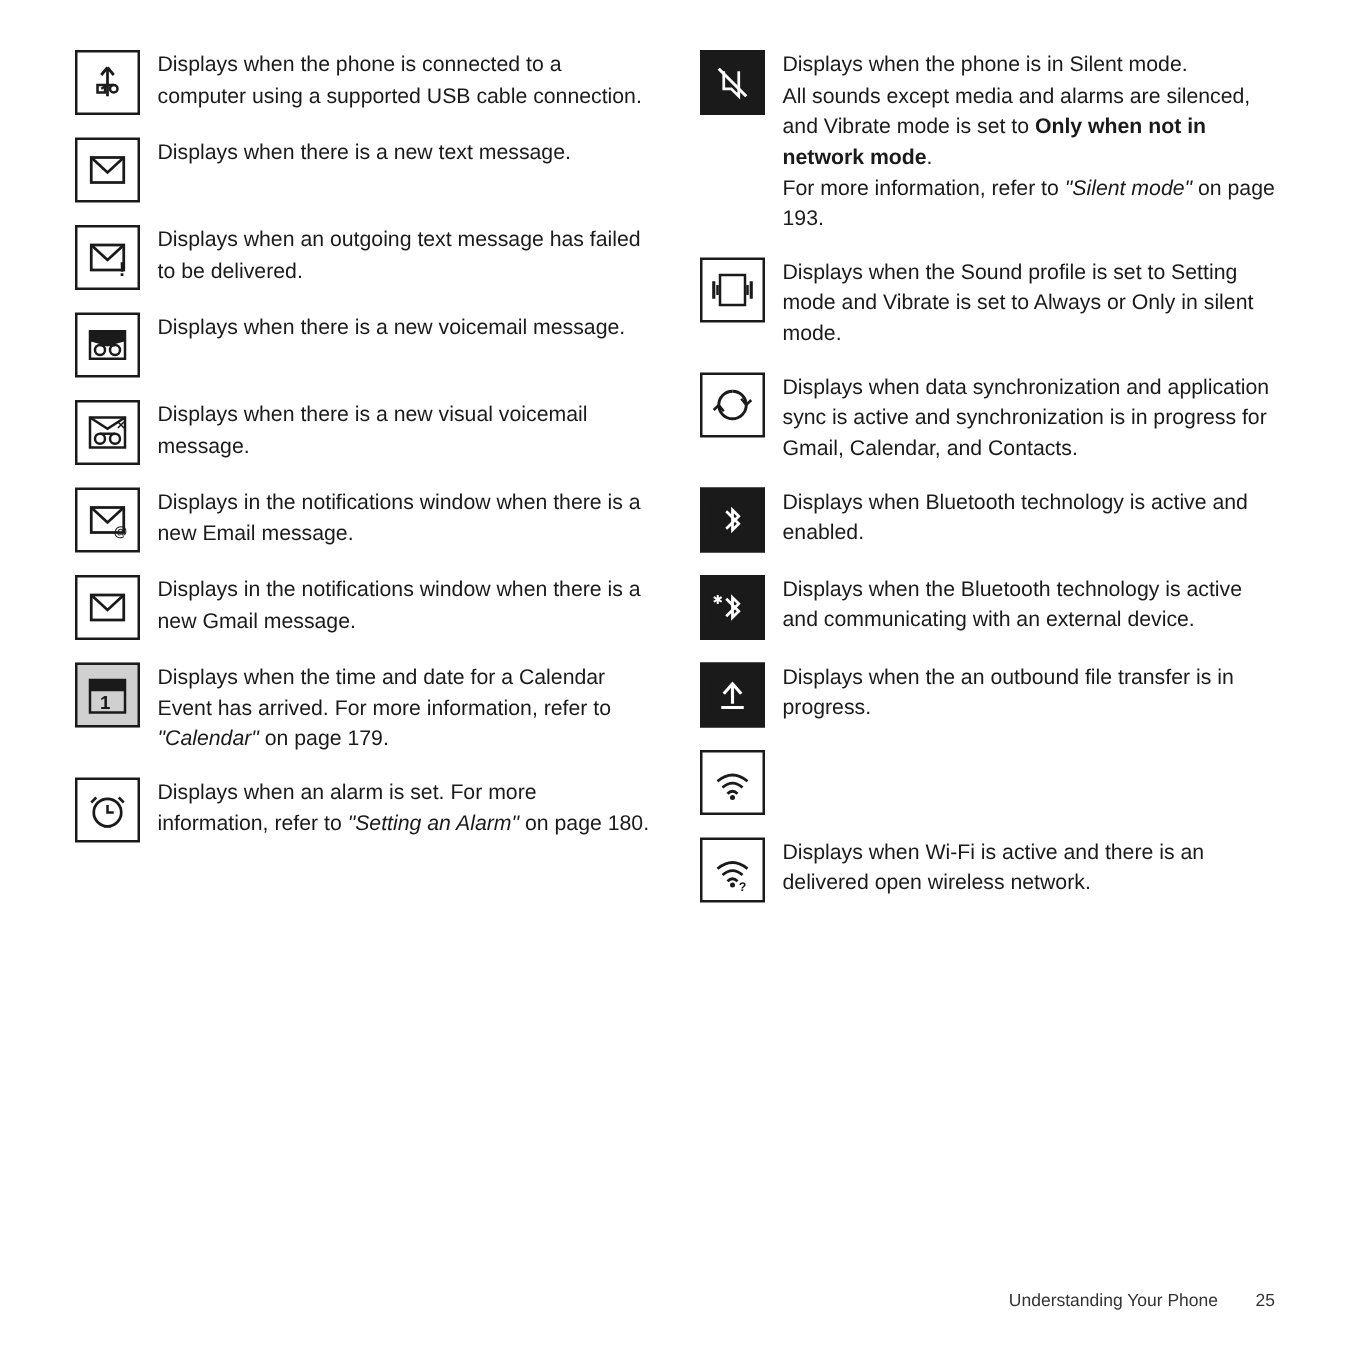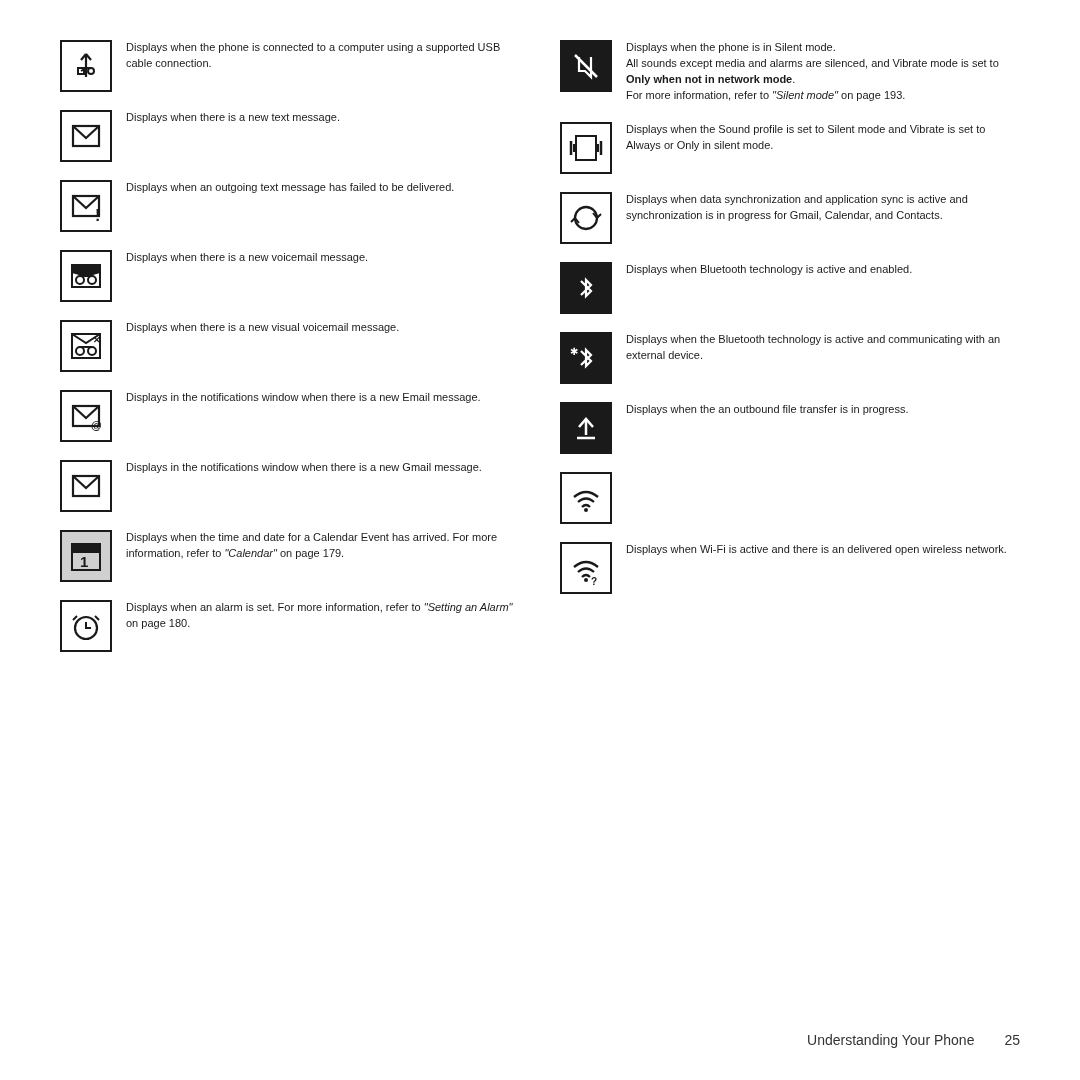--- a/index.html
+++ b/index.html
@@ -52,21 +52,21 @@
     }
     .icon-box.filled {
       background: #1a1a1a;
       color: #fff;
     }
     .icon-box.gray-bg {
       background: #d0d0d0;
     }
     .desc {
       flex: 1;
-      font-size: 11px;
+      font-size: 17px;
       line-height: 1.45;
       color: #1a1a1a;
     }
     .desc b {
       font-weight: bold;
     }
     .desc i {
       font-style: italic;
     }
     .footer {
@@ -217,21 +217,21 @@
       <div class="icon-row">
         <div class="icon-box">
           <svg class="icon-svg" viewBox="0 0 34 34" fill="none">
             <rect x="7" y="5" width="20" height="24" stroke="#1a1a1a" stroke-width="2" fill="none"></rect>
             <path d="M2 10 L2 24" stroke="#1a1a1a" stroke-width="2.5"></path>
             <path d="M32 10 L32 24" stroke="#1a1a1a" stroke-width="2.5"></path>
             <path d="M5 13 L5 21" stroke="#1a1a1a" stroke-width="2"></path>
             <path d="M29 13 L29 21" stroke="#1a1a1a" stroke-width="2"></path>
           </svg>
         </div>
-        <div class="desc">Displays when the Sound profile is set to Silent mode and Vibrate is set to Always or Only in silent mode.</div>
+        <div class="desc">Displays when the Sound profile is set to Setting mode and Vibrate is set to Always or Only in silent mode.</div>
       </div>
 
       <div class="icon-row">
         <div class="icon-box">
           <svg class="icon-svg" viewBox="0 0 34 34" fill="none">
             <path d="M17 6 A11 11 0 0 1 28 17" stroke="#1a1a1a" stroke-width="2.3" fill="none"></path>
             <path d="M28 17 A11 11 0 0 1 6 17" stroke="#1a1a1a" stroke-width="2.3" fill="none"></path>
             <path d="M6 17 A11 11 0 0 1 17 6" stroke="#1a1a1a" stroke-width="2.3" fill="none"></path>
             <path d="M24 12 L28 17 L32 13" stroke="#1a1a1a" stroke-width="2" fill="none"></path>
             <path d="M10 22 L6 17 L2 21" stroke="#1a1a1a" stroke-width="2" fill="none"></path>

